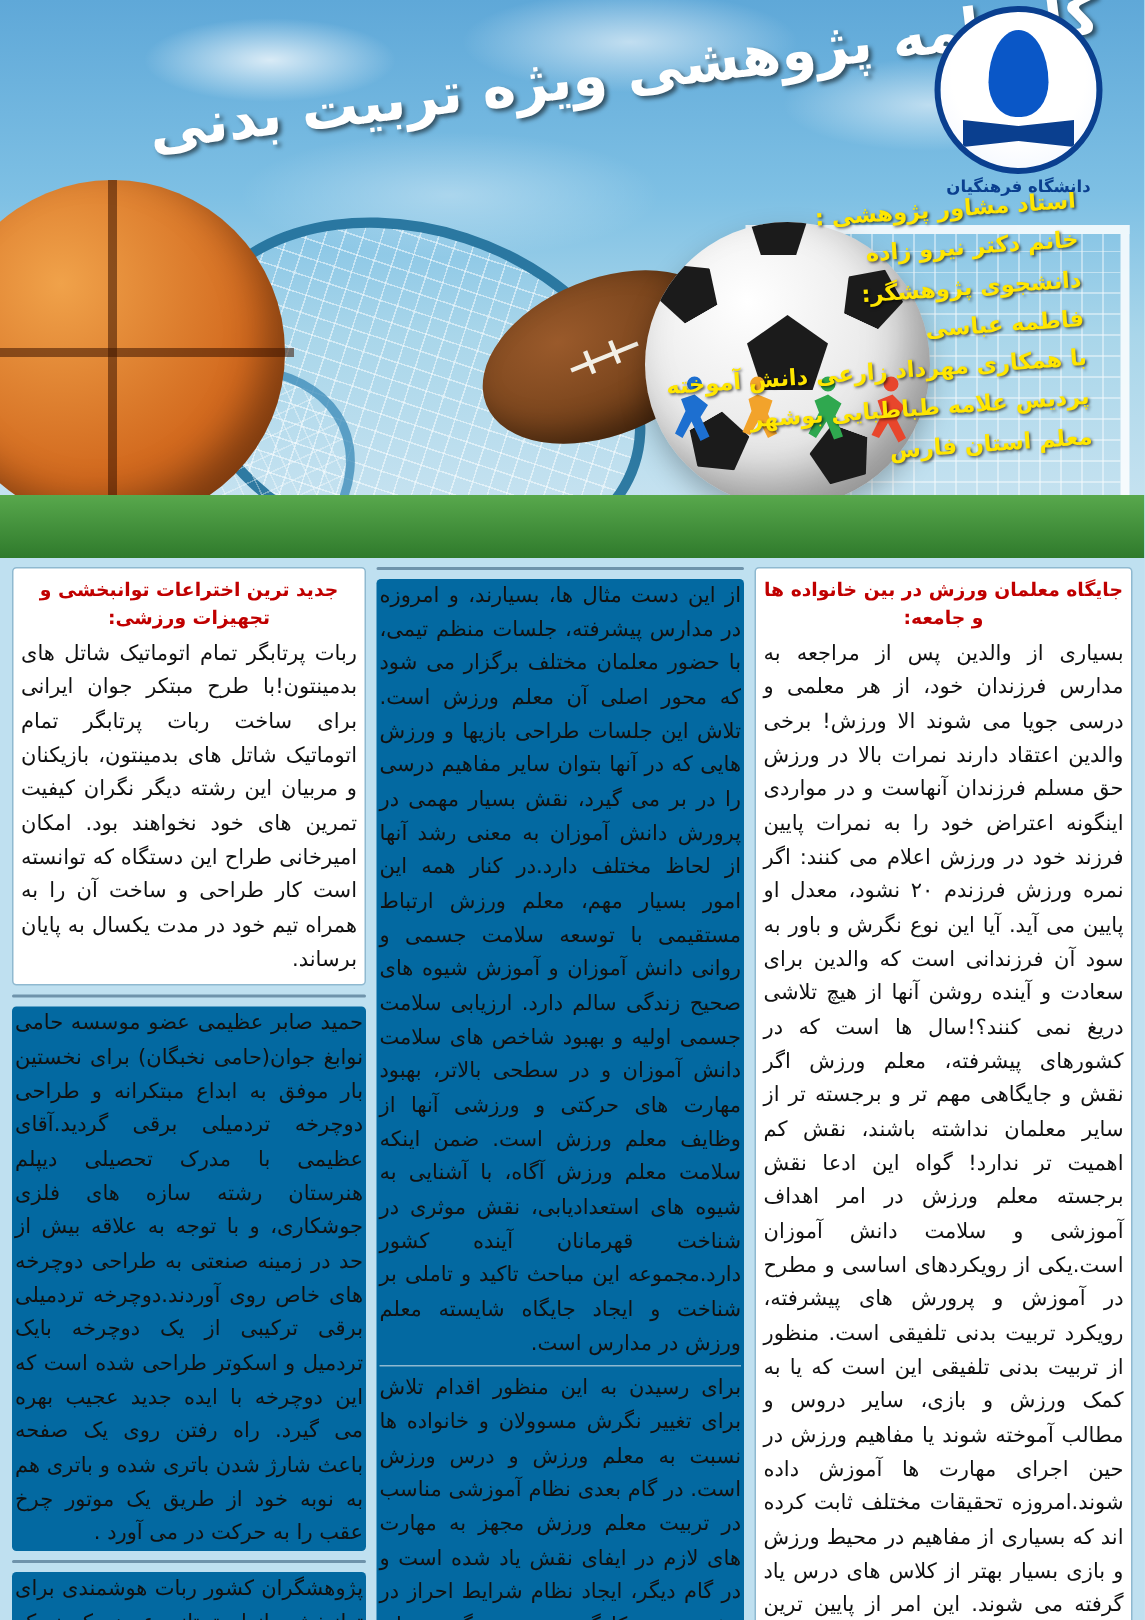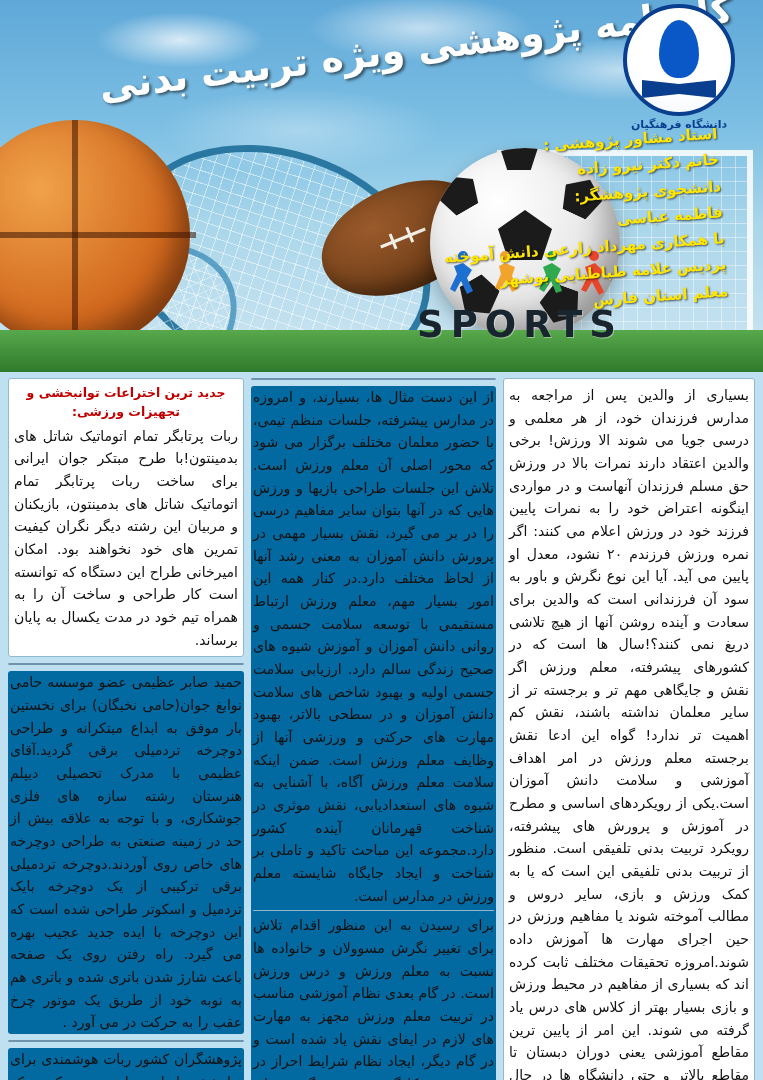--- a/index.html
+++ b/index.html
@@ -228,21 +228,20 @@
           <path d="M22 6a5 5 0 1 1-10 0 5 5 0 0 1 10 0zM17 13l9 6-4 8 5 14-6 2-5-12-7 11-5-3 7-14-3-8z" fill="#2fa84f"></path>
         </svg>
       <svg class="ath" viewBox="0 0 34 62">
           <path d="M19 6a5 5 0 1 1-10 0 5 5 0 0 1 10 0zM14 13l10 4-3 9 6 13-6 3-6-12-6 10-5-2 6-14-2-8z" fill="#f2a32b"></path>
         </svg>
       <svg class="ath" viewBox="0 0 34 62">
           <path d="M21 6a5 5 0 1 1-10 0 5 5 0 0 1 10 0zM16 13l9 7-5 8 6 13-6 3-6-13-6 11-5-3 7-15-3-8z" fill="#1d6fd0"></path>
         </svg>
     </div>
 
-    <div class="sports-word">SPORTS</div>
 
     <div class="mag-title">گاهنامه پژوهشی ویژه تربیت بدنی</div>
 
     <div class="credits">
       <div>استاد مشاور پژوهشی :</div>
       <div>خانم دکتر نیرو زاده</div>
       <div>دانشجوی پژوهشگر:</div>
       <div>فاطمه عباسی</div>
       <div>با همکاری مهرداد زارعی دانش آموخته</div>
       <div>پردیس علامه طباطبایی بوشهر</div>
@@ -255,20 +254,21 @@
         <span class="book"></span>
       </div>
       <div class="uname">دانشگاه فرهنگیان</div>
     </div>
   </div>
 
   <div class="content">
 
     <div class="col col-right">
       <div class="panel">
+        <div class="headline red">جایگاه معلمان ورزش در بین خانواده ها و جامعه:</div>
         <div class="body-txt">بسیاری از والدین پس از مراجعه به مدارس فرزندان خود، از هر معلمی و درسی جویا می شوند الا ورزش! برخی والدین اعتقاد دارند نمرات بالا در ورزش حق مسلم فرزندان آنهاست و در مواردی اینگونه اعتراض خود را به نمرات پایین فرزند خود در ورزش اعلام می کنند: اگر نمره ورزش فرزندم ۲۰ نشود، معدل او پایین می آید. آیا این نوع نگرش و باور به سود آن فرزندانی است که والدین برای سعادت و آینده روشن آنها از هیچ تلاشی دریغ نمی کنند؟!سال ها است که در کشورهای پیشرفته، معلم ورزش اگر نقش و جایگاهی مهم تر و برجسته تر از سایر معلمان نداشته باشند، نقش کم اهمیت تر ندارد! گواه این ادعا نقش برجسته معلم ورزش در امر اهداف آموزشی و سلامت دانش آموزان است.یکی از رویکردهای اساسی و مطرح در آموزش و پرورش های پیشرفته، رویکرد تربیت بدنی تلفیقی است. منظور از تربیت بدنی تلفیقی این است که یا به کمک ورزش و بازی، سایر دروس و مطالب آموخته شوند یا مفاهیم ورزش در حین اجرای مهارت ها آموزش داده شوند.امروزه تحقیقات مختلف ثابت کرده اند که بسیاری از مفاهیم در محیط ورزش و بازی بسیار بهتر از کلاس های درس یاد گرفته می شوند. این امر از پایین ترین مقاطع آموزشی یعنی دوران دبستان تا مقاطع بالاتر و حتی دانشگاه ها در حال بررسی و اجراست. به عنوان مثال کودکی که می خواهد مفاهیم یک تا ۱۰ را بیاموزد و آن را درک کند، با شمارش زدن ۱۰ ضربه توپ با پا و هدایت آن به درون یک دروازه و شمارش از یک تا ۱۰ در حالی که بر روی بارفیکس آویزان است این اعداد را بسیار بهتر می آموزد و درک می کند. یا در یادگیری درس جغرافیا، دانش آموزی که تلاش می کند تا توپی را به نقشه ایران و به سمت استانی خاص پرتاب کند، طبیعی است که موقعیت آن استان را بهتر از خواندن صرف نقشه در کتاب درسی خواهد آموخت.</div>
       </div>
     </div>
 
     <div class="col col-mid">
       <div class="photo robot">
         <span class="mesh"></span>
         <span class="bot"></span>
       </div>
       <div class="panel blue">

